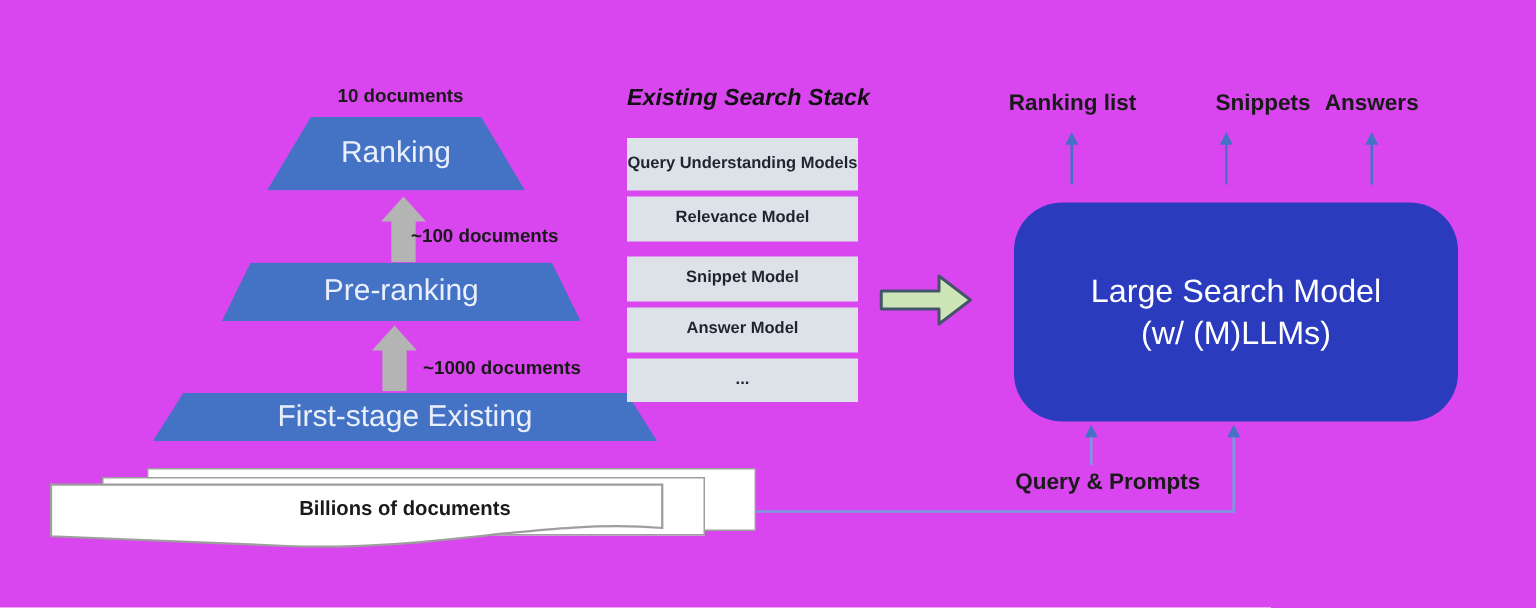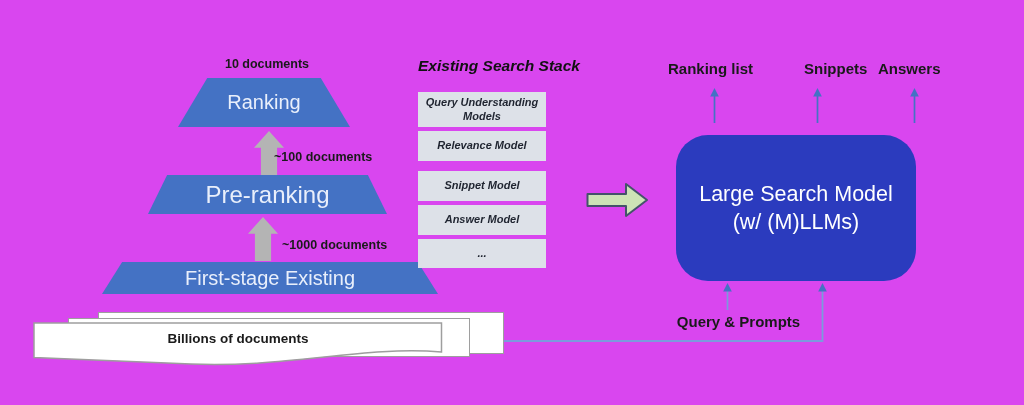--- a/index.html
+++ b/index.html
@@ -9,44 +9,44 @@
   }
   .abs{position:absolute;}
   
   .count-label{font-size:12.5px;font-weight:700;color:#1a1a1a;white-space:nowrap;}
   .trap{
     background:#4472c4;color:#e9effb;display:flex;align-items:center;justify-content:center;
     text-align:center;white-space:nowrap;
   }
   .trap-ranking{left:178px;top:78px;width:172px;height:49px;font-size:20px;
     clip-path:polygon(17% 0,83% 0,100% 100%,0 100%);}
-  .trap-preranking{left:148px;top:175px;width:239px;height:39px;font-size:24px;
+  .trap-preranking{left:148px;top:175px;width:239px;height:39px;font-size:20px;
     clip-path:polygon(8% 0,92% 0,100% 100%,0 100%);}
   .trap-retrieval{left:102px;top:262px;width:336px;height:32px;font-size:20px;
     clip-path:polygon(6% 0,94% 0,100% 100%,0 100%);}
   .gray-arrow{
     background:#b4b4b4;
     clip-path:polygon(50% 0,100% 38%,77% 38%,77% 100%,23% 100%,23% 38%,0 38%);
   }
   
   .doc-rect{background:#ffffff;border:1.5px solid #9e9e9e;}
   .doc-front-label{position:absolute;left:0;top:9px;width:100%;text-align:center;
-    font-size:13.5px;font-weight:700;color:#1a1a1a;}
+    font-size:13.5px;font-weight:700;color:#1a1a1a;padding-left:32px;}
   
   .stack-title{font-size:15.5px;font-weight:700;font-style:italic;
     text-underline-offset:3px;white-space:nowrap;color:#111;}
   .gray-box{
-    left:418px;width:128px;background:#dde1e8;color:#1f2430;
+    left:418px;width:154px;background:#dde1e8;color:#1f2430;
     display:flex;align-items:center;justify-content:center;text-align:center;
-    font-size:11px;font-weight:700;line-height:1.25;font-style:italic;
+    font-size:11px;font-weight:700;line-height:1.25;
   }
   
-  .out-label{font-size:15px;font-weight:700;text-align:left;white-space:nowrap;color:#1a1a1a;}
+  .out-label{font-size:15px;font-weight:700;text-align:center;white-space:nowrap;color:#1a1a1a;}
   .model-box{
-    left:676px;top:135px;width:240px;height:146px;background:#2b3bbe;border-radius:32px;
+    left:676px;top:135px;width:296px;height:146px;background:#2b3bbe;border-radius:32px;
     display:flex;flex-direction:column;align-items:center;justify-content:center;
     color:#ffffff;font-size:21.5px;line-height:1.32;text-align:center;
   }
   .in-label{font-size:15px;font-weight:700;text-align:center;white-space:nowrap;color:#1a1a1a;}
   svg{display:block;}
 </style>
 </head>
 <body>
 
 <div class="canvas">

